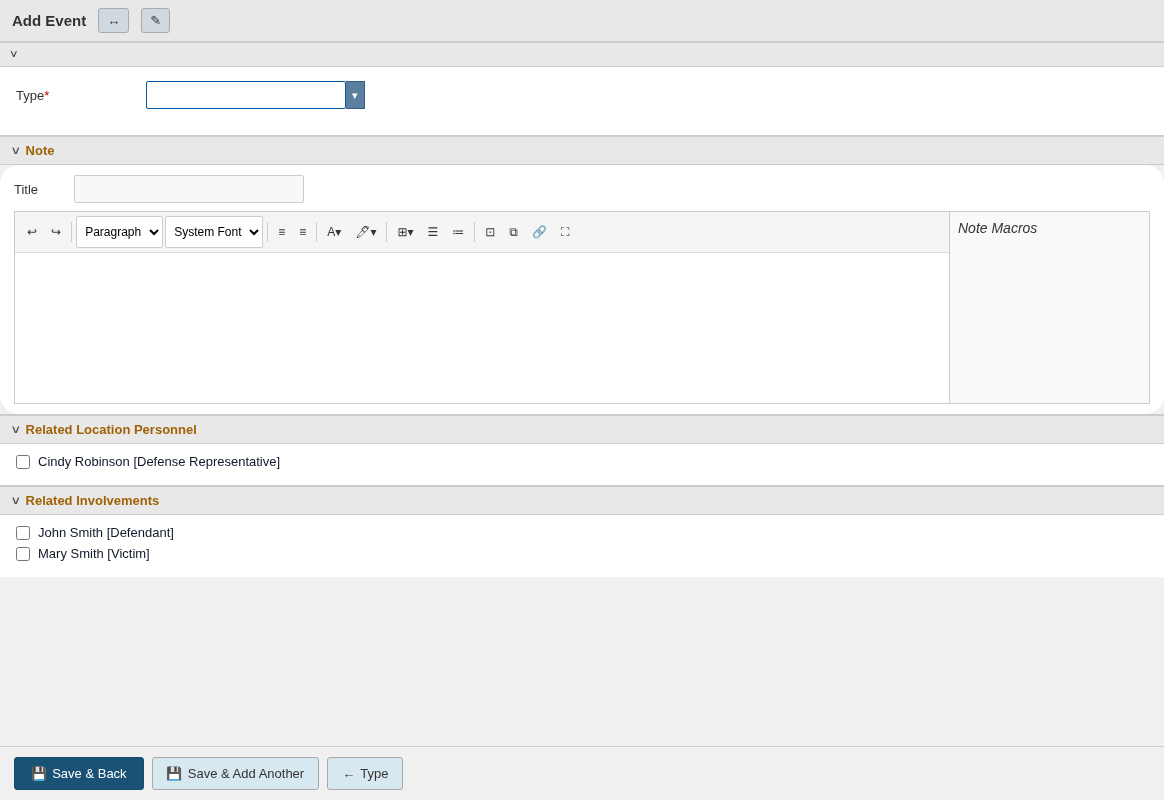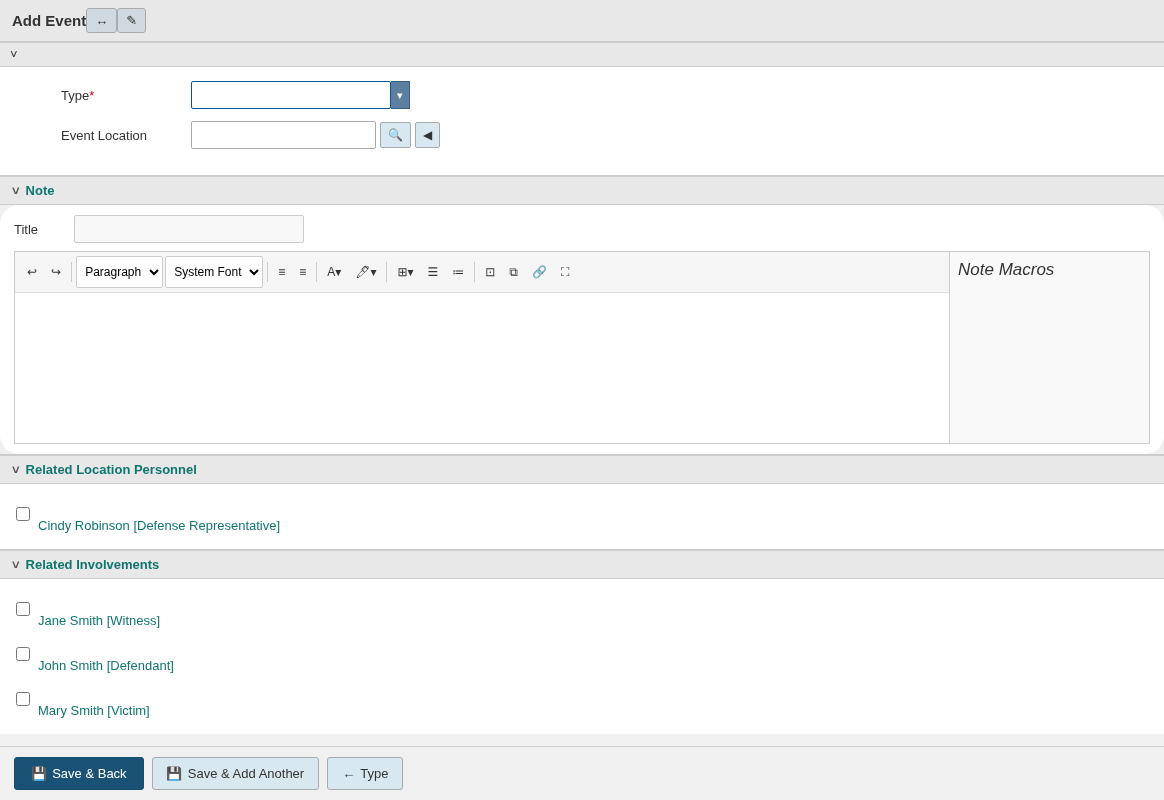--- a/index.html
+++ b/index.html
@@ -4,21 +4,21 @@
   <style>
     * { box-sizing: border-box; margin: 0; padding: 0; }
     body { font-family: Arial, sans-serif; font-size: 13px; background: #f0f0f0; color: #333; }
 
     .page-header {
       background: #e8e8e8;
       border-bottom: 1px solid #ccc;
       padding: 8px 12px;
       display: flex;
       align-items: center;
-      gap: 0;
+      gap: 12px;
     }
     .page-title {
       font-size: 15px;
       font-weight: bold;
       color: #333;
     }
     .header-btn {
       background: #d0d8e0;
       border: 1px solid #aaa;
       border-radius: 3px;
@@ -47,31 +47,30 @@
       border-top: 1px solid #ccc;
       padding: 6px 12px;
       display: flex;
       align-items: center;
       cursor: pointer;
       font-size: 13px;
       color: #333;
       font-weight: normal;
     }
     .section-header .chevron { margin-right: 6px; color: #555; }
-    .section-header span { color: #0f766e; font-weight: bold; }
+    .section-header span { color: #a16207; font-weight: bold; }
 
     .form-area {
       background: #fff;
       padding: 14px 16px;
     }
     .form-row {
       display: flex;
       align-items: center;
       margin-bottom: 12px;
-      margin-left: 45px;
     }
     .form-label {
       width: 130px;
       font-size: 13px;
       color: #333;
       flex-shrink: 0;
     }
     .form-label .required { color: #c00; }
     .form-control {
       border: 1px solid #0056a0;
@@ -203,21 +202,21 @@
     .editor-body {
       min-height: 150px;
       padding: 8px;
       background: white;
     }
     .note-macros-panel {
       width: 200px;
       border-left: 1px solid #ccc;
       background: #f9f9f9;
       padding: 8px;
-      font-size: 17px;
+      font-size: 14px;
       color: #333;
       font-style: italic;
     }
 
     
     .persons-area {
       background: #fff;
       padding: 10px 16px;
     }
     .person-row {
@@ -226,24 +225,23 @@
       margin-bottom: 6px;
     }
     .person-row input[type=checkbox] {
       margin-right: 8px;
       width: 14px;
       height: 14px;
       cursor: pointer;
       accent-color: #1a5276;
     }
     .person-name {
-      color: #0f766e;
-      font-size: 13px;
-      cursor: pointer;
-      margin-top: 24px;
+      color: #0f172a;
+      font-size: 13px;
+      cursor: pointer;
     }
 
     
     .footer-bar {
       background: #f0f0f0;
       border-top: 1px solid #ccc;
       padding: 10px 14px;
       display: flex;
       align-items: center;
       gap: 8px;
@@ -301,26 +299,20 @@
     <div class="form-row">
       <div class="form-label">
         <span>Type</span><span class="required">*</span>
       </div>
       <div class="type-wrapper">
         <input type="text" class="form-control type-input" style="">
         <button class="dropdown-btn">▾</button>
       </div>
     </div>
 
-    <div class="form-row">
-      <div class="form-label">Event Location</div>
-      <input type="text" class="form-control location-input" style="">
-      <button class="icon-btn">🔍</button>
-      <button class="icon-btn">◀</button>
-    </div>
 
 
   </div>
 
   <hr class="divider">
 
   <div class="section-header">
     <span class="chevron">˅</span>
     <span>Note</span>
   </div>
@@ -388,24 +380,20 @@
 
   <hr class="divider">
 
   <div class="section-header">
     <span class="chevron">˅</span>
     <span>Related Involvements</span>
   </div>
 
   <div class="persons-area">
     <div class="person-row">
-      <input type="checkbox" id="i1" style="">
-      <label for="i1" class="person-name">Jane Smith [Witness]</label>
-    </div>
-    <div class="person-row">
       <input type="checkbox" id="i2" style="">
       <label for="i2" class="person-name">John Smith [Defendant]</label>
     </div>
     <div class="person-row">
       <input type="checkbox" id="i3" style="">
       <label for="i3" class="person-name">Mary Smith [Victim]</label>
     </div>
   </div>
 
 </div>

